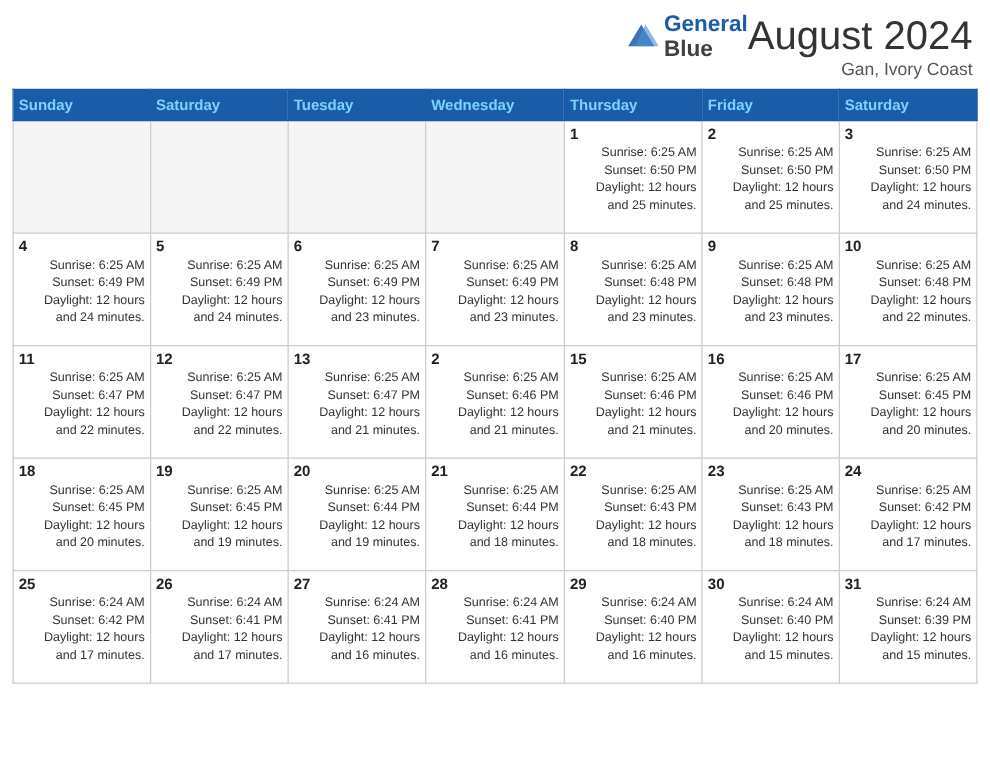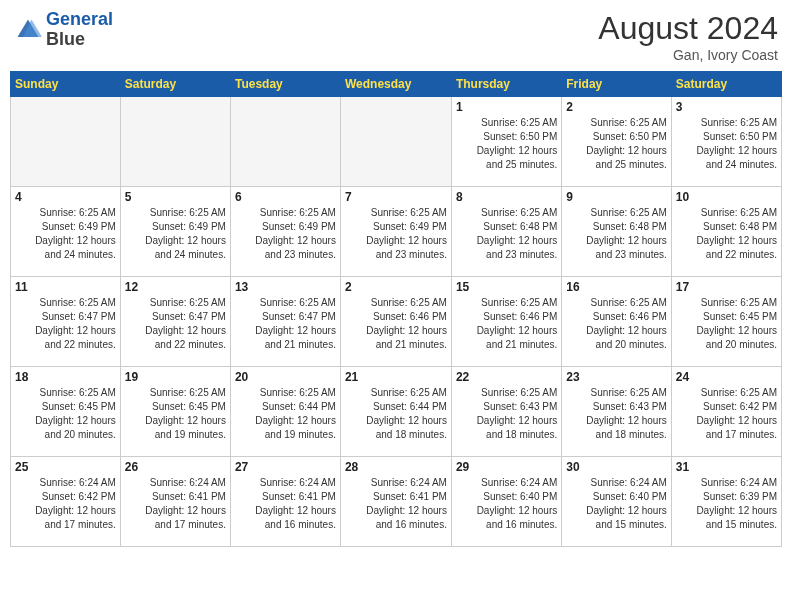--- a/index.html
+++ b/index.html
@@ -5,21 +5,21 @@
     * { box-sizing: border-box; margin: 0; padding: 0; }
     body {
       font-family: Arial, sans-serif;
       background: #fff;
       width: 792px;
       min-height: 612px;
       padding: 10px;
     }
     .header {
       display: flex;
-      justify-content: space-between;
+      justify-content: flex-end;
       align-items: flex-start;
       margin-bottom: 8px;
       padding: 0 4px;
     }
     .logo {
       display: flex;
       align-items: center;
       gap: 4px;
     }
     .logo-text {
@@ -47,21 +47,21 @@
       font-size: 14px;
       color: #555;
     }
     .calendar {
       width: 100%;
       border-collapse: collapse;
       font-size: 11px;
     }
     .calendar th {
       background-color: #1a5ca8;
-      color: #fde047;
+      color: #7dd3fc;
       padding: 5px 4px;
       text-align: left;
       font-size: 12px;
       font-weight: bold;
       border: 1px solid #1a5ca8;
     }
     .calendar td {
       border: 1px solid #ccc;
       vertical-align: top;
       padding: 3px 4px;

